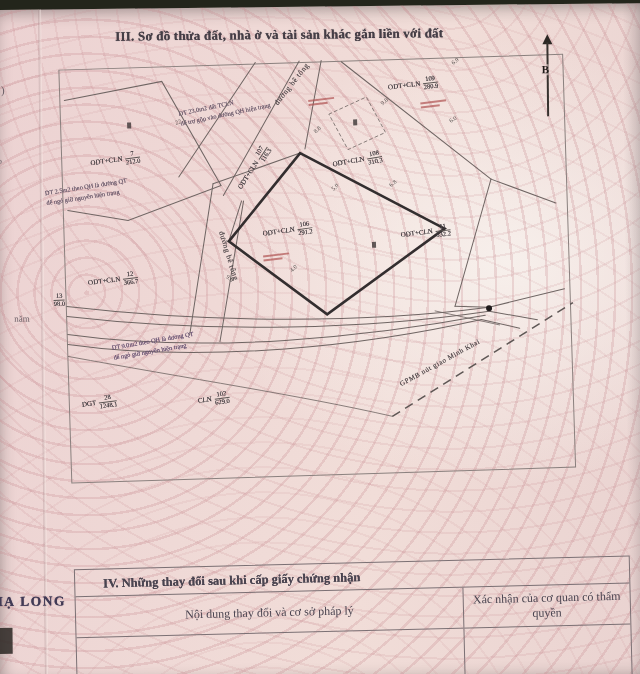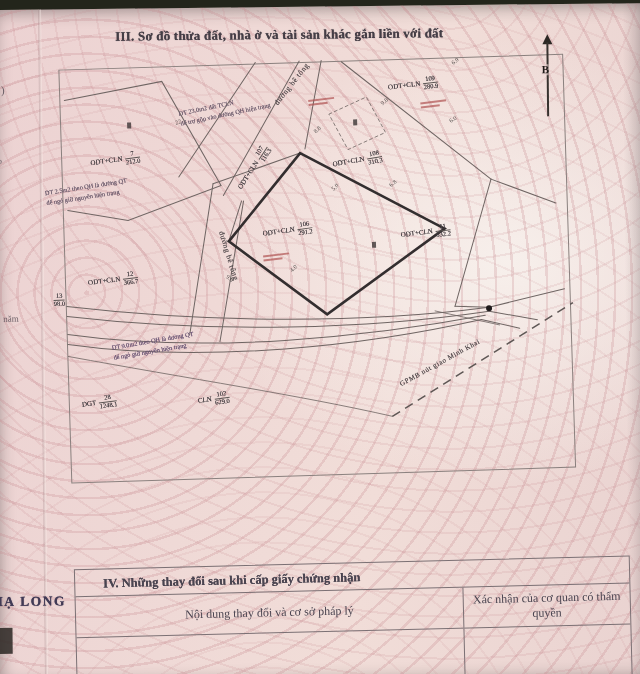--- a/index.html
+++ b/index.html
@@ -90,21 +90,21 @@
 </head>
 <body>
 
 <div class="page">
   <div class="fold"></div>
 
   <div class="t page-title">III. Sơ đồ thửa đất, nhà ở và tài sản khác gắn liền với đất</div>
 
   <span class="t margin-txt" style="left:8px;top:74px;font-size:11px;">)</span>
   <span class="t margin-txt" style="left:0;top:146px;">ao</span>
-  <span class="t margin-txt" style="left:8px;top:304px;">năm</span>
+  <span class="t margin-txt" style="left:19px;top:304px;">năm</span>
   <span class="t stamp">HẠ LONG</span>
 
   <div class="map">
     <svg width="503" height="412" viewBox="0 0 503 412">
       <g stroke="#6f6563" fill="none" stroke-width="1" stroke-linecap="round">
 
         <path d="M196,-2 L116,110"></path>
         <path d="M240,-2 L160,130"></path>
 
         <path d="M150,118 L122,268"></path>

